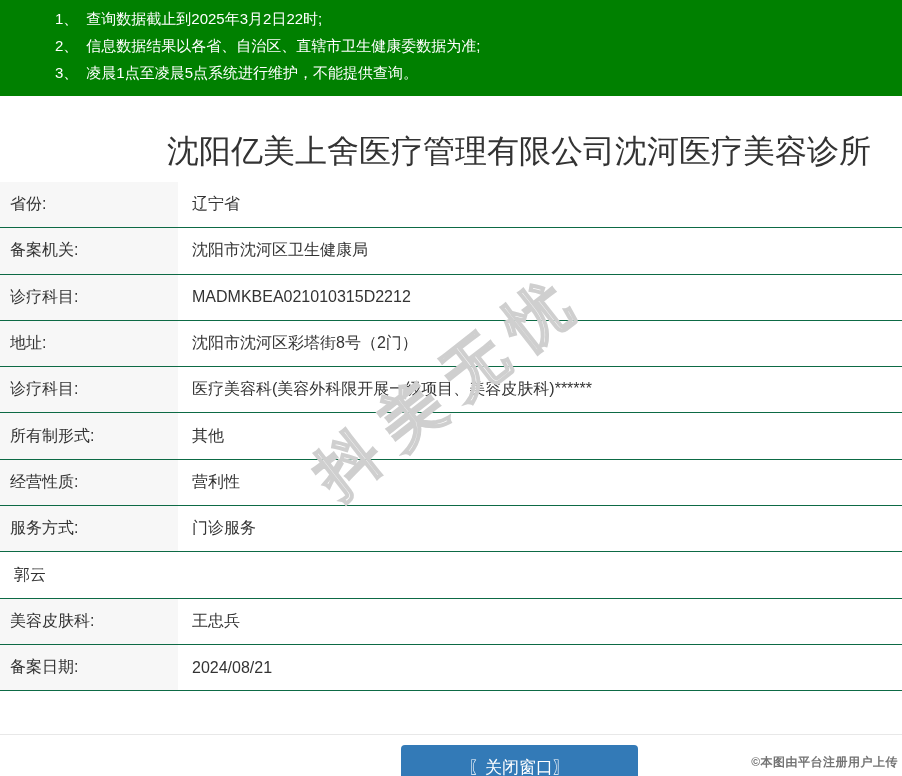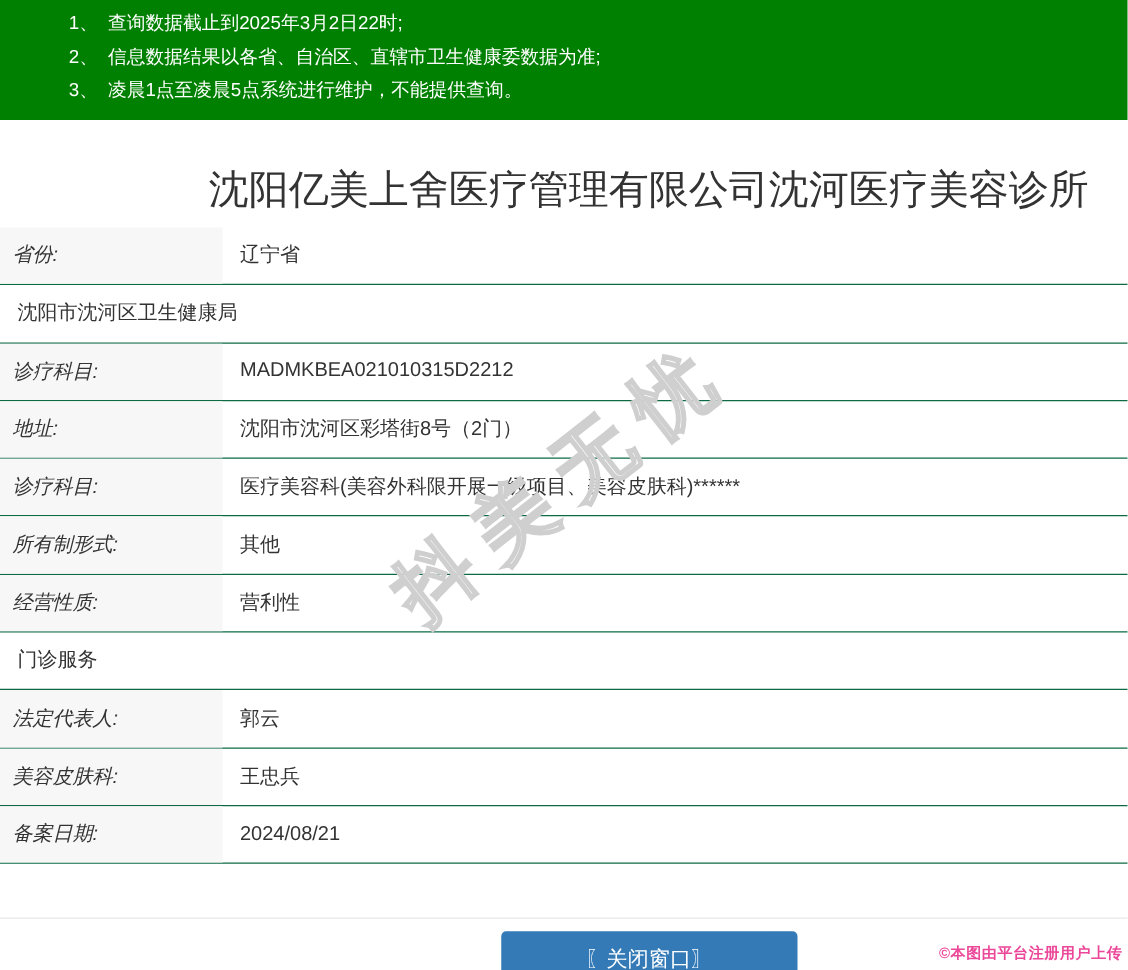--- a/index.html
+++ b/index.html
@@ -30,21 +30,20 @@
 
   
   .row{
     display:flex;height:46.3px;box-sizing:border-box;
     border-bottom:1px solid var(--line,#0d6a45);
   }
   .cell{display:flex;align-items:center;font-size:16px;color:#333;}
   .label{
     width:178px;flex:none;box-sizing:border-box;padding-left:10px;
     background:var(--label_bg,#f7f7f7);
-    font-style:italic;
   }
   .value{flex:1;padding-left:14px;white-space:nowrap;}
 
   
   .hr{height:1px;background:#e8e8e8;margin-top:43px;}
   .btn-row{text-align:center;margin-top:10px;}
   .close-btn{
     width:237px;height:44px;border:none;border-radius:4px;
     background:var(--button,#337ab7);color:#fff;font-size:17px;
     font-family:inherit;cursor:pointer;
@@ -56,21 +55,21 @@
     transform:translate(-50%,-50%) rotate(-38deg);
     font-size:62px;font-weight:bold;letter-spacing:18px;white-space:nowrap;
     color:rgba(255,255,255,0.55);
     -webkit-text-stroke:2px #cfcfcf;
     pointer-events:none;z-index:5;
   }
 
   
   .credit{
     position:absolute;right:4px;bottom:5px;z-index:6;
-    font-size:12px;font-weight:bold;color:#ec4899;letter-spacing:0.5px;
+    font-size:12px;font-weight:bold;color:#737373;letter-spacing:0.5px;
     text-shadow:-1px -1px 0 #fff,1px -1px 0 #fff,-1px 1px 0 #fff,1px 1px 0 #fff,0 0 2px #fff;
   }
 </style>
 </head>
 <body>
 
 <div class="content">
 
   <div class="banner">
     <div class="notice-line"><span class="num">1、</span><span>查询数据截止到</span><b>2025年3月2日22时</b><span>;</span></div>
@@ -79,20 +78,21 @@
   </div>
 
   <h1 class="title">沈阳亿美上舍医疗管理有限公司沈河医疗美容诊所</h1>
 
   <div class="table">
     <div class="row">
       <div class="cell label">省份:</div>
       <div class="cell value">辽宁省</div>
     </div>
     <div class="row">
+      <div class="cell label">备案机关:</div>
       <div class="cell value">沈阳市沈河区卫生健康局</div>
     </div>
     <div class="row">
       <div class="cell label">诊疗科目:</div>
       <div class="cell value">MADMKBEA021010315D2212</div>
     </div>
     <div class="row">
       <div class="cell label">地址:</div>
       <div class="cell value">沈阳市沈河区彩塔街8号（2门）</div>
     </div>
@@ -102,24 +102,24 @@
     </div>
     <div class="row">
       <div class="cell label">所有制形式:</div>
       <div class="cell value">其他</div>
     </div>
     <div class="row">
       <div class="cell label">经营性质:</div>
       <div class="cell value">营利性</div>
     </div>
     <div class="row">
+      <div class="cell label">服务方式:</div>
       <div class="cell value">门诊服务</div>
     </div>
     <div class="row">
-      <div class="cell label">法定代表人:</div>
       <div class="cell value">郭云</div>
     </div>
     <div class="row">
       <div class="cell label">美容皮肤科:</div>
       <div class="cell value">王忠兵</div>
     </div>
     <div class="row">
       <div class="cell label">备案日期:</div>
       <div class="cell value">2024/08/21</div>
     </div>

